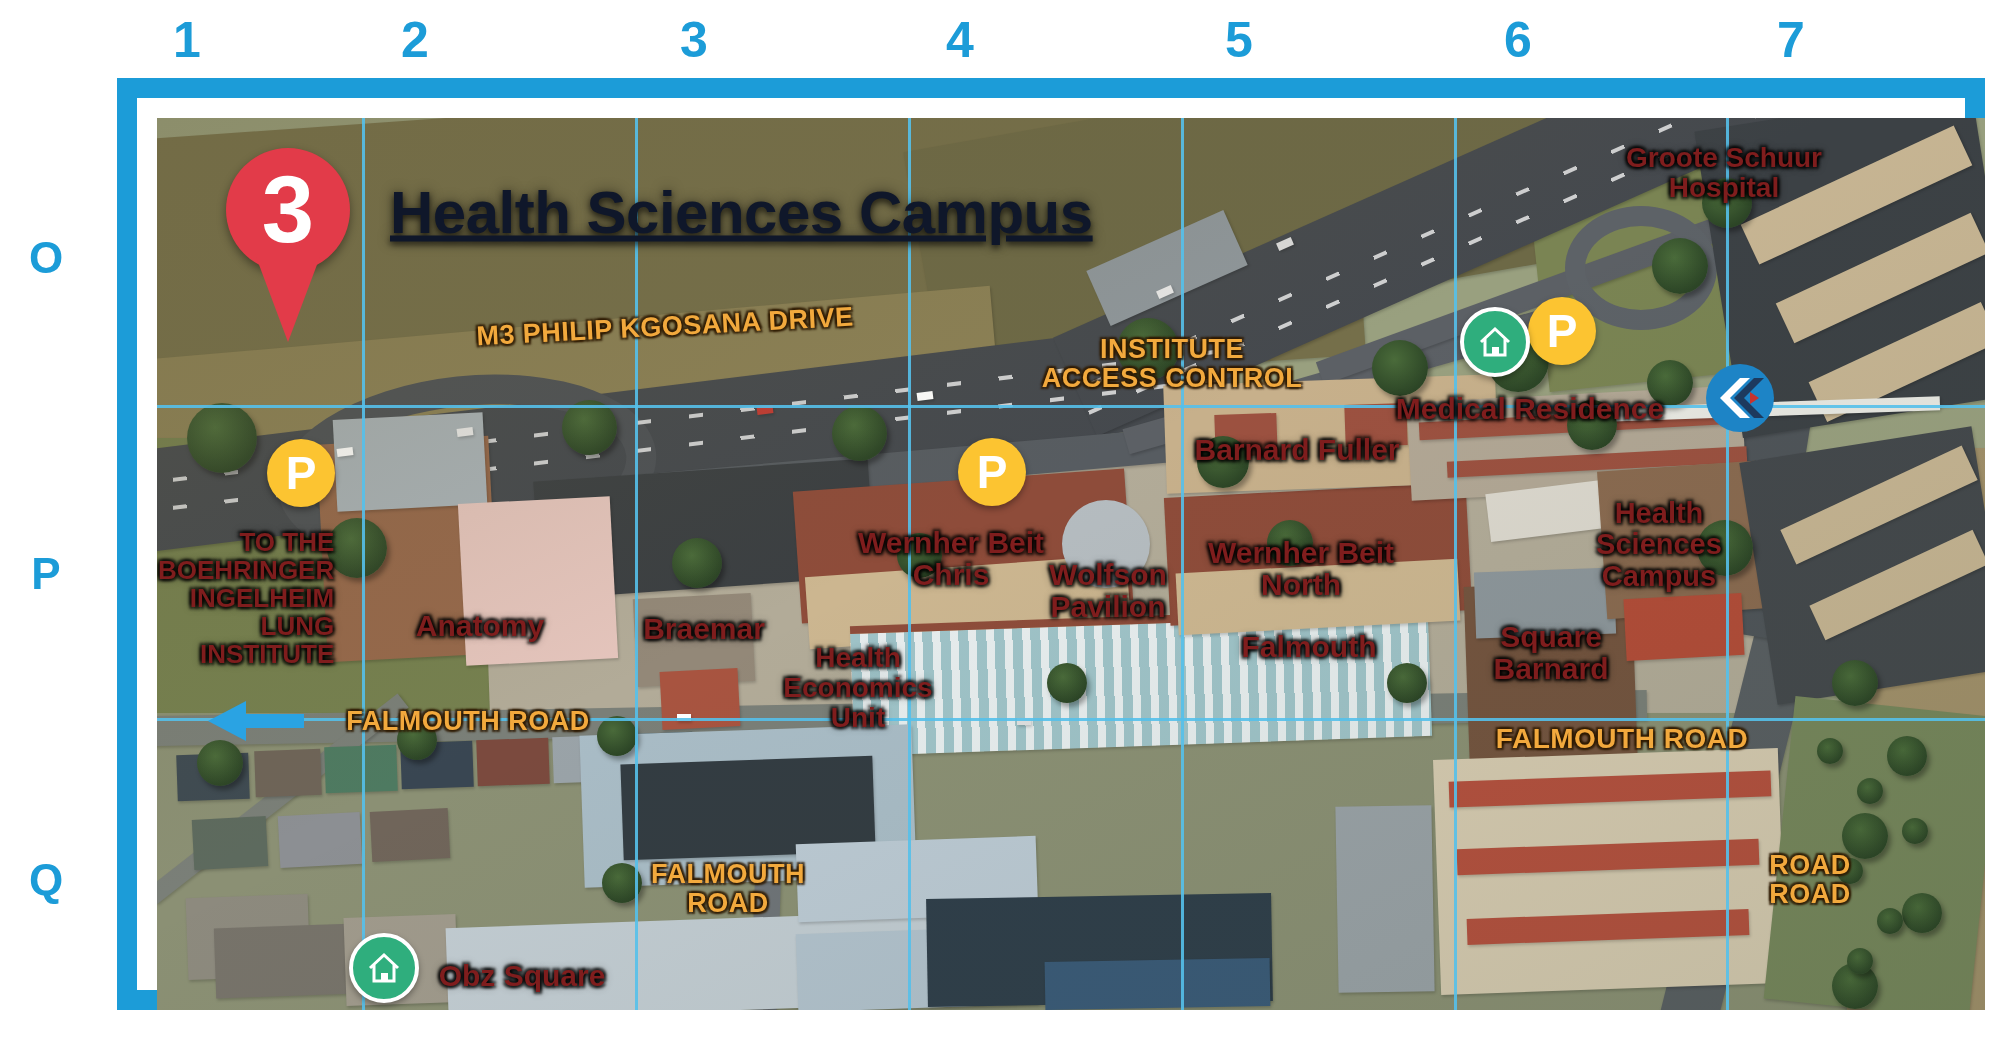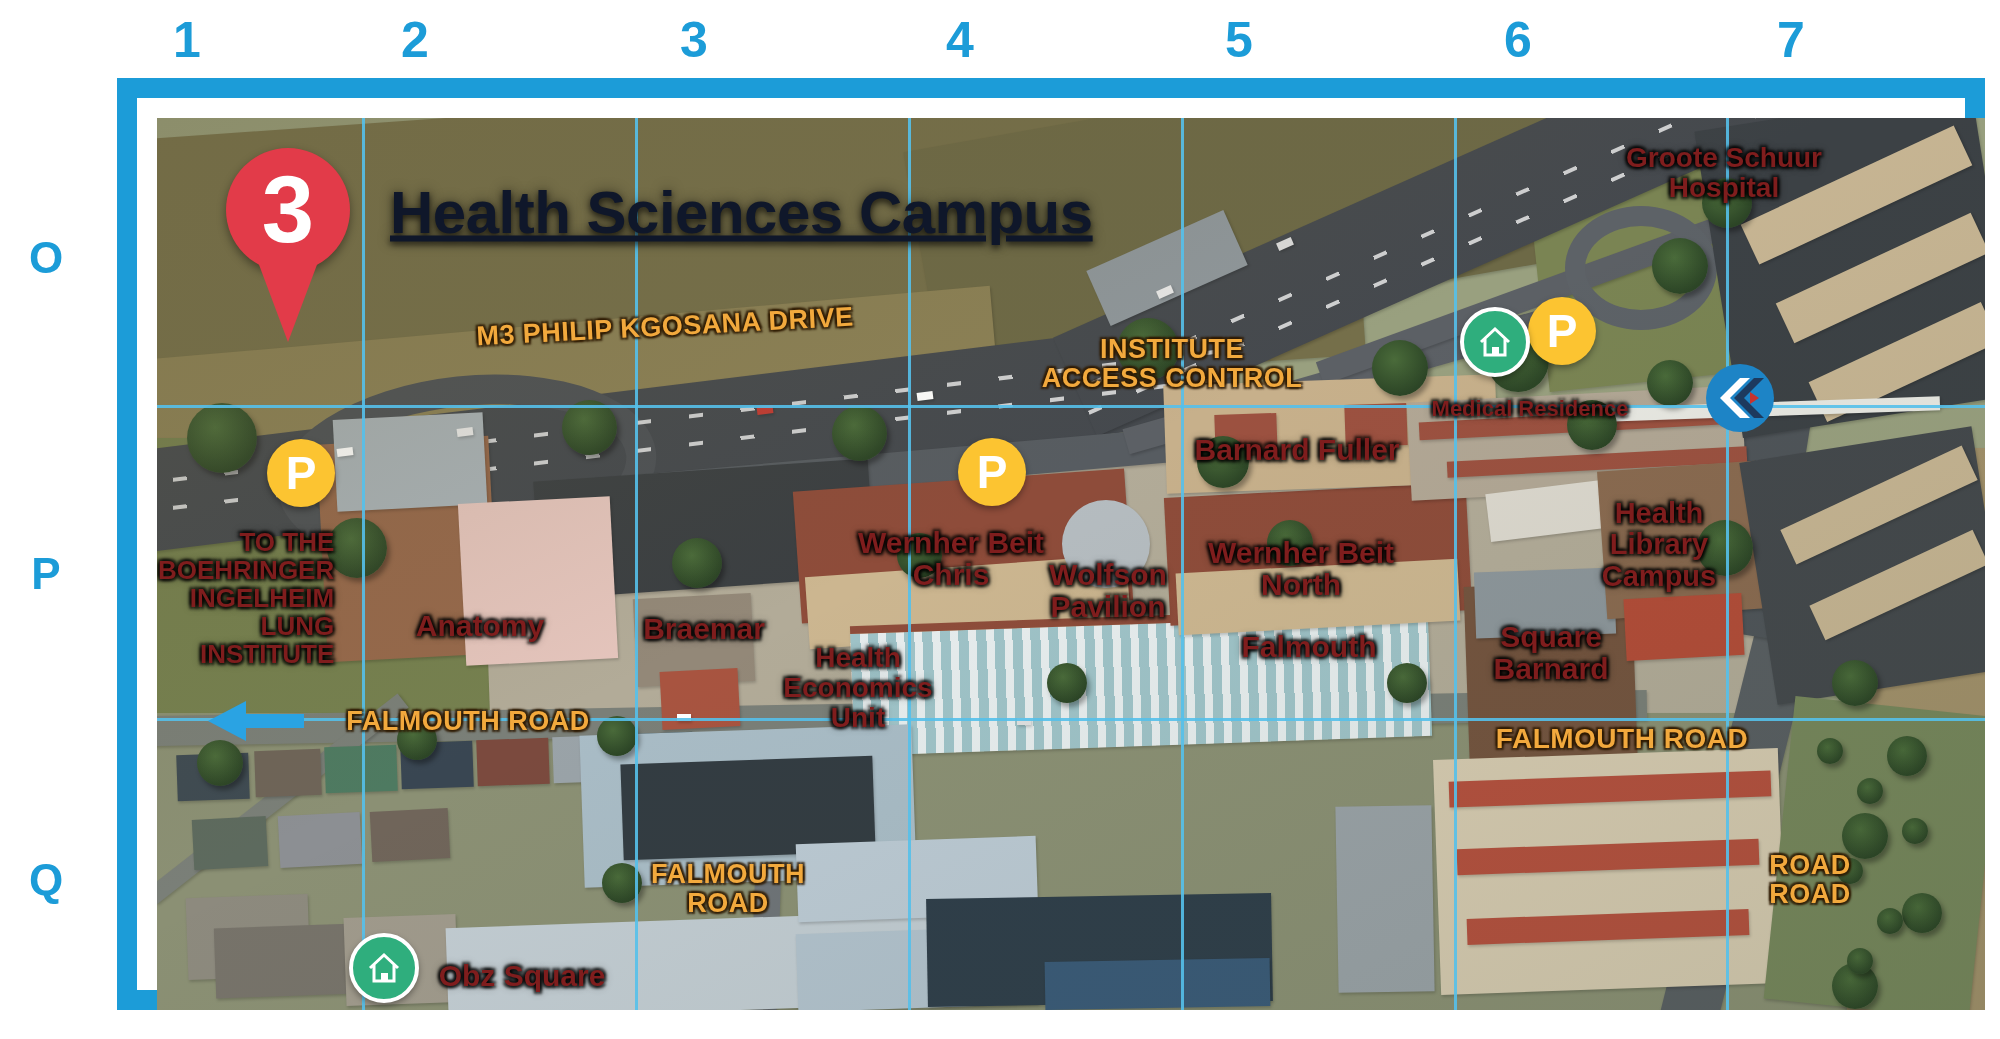--- a/index.html
+++ b/index.html
@@ -212,21 +212,21 @@
             <div>Groote Schuur</div>
             <div>Hospital</div>
           </div>
           <div class="lbl road" style="left: 508px; top: 209px; font-size: 27px; color: rgb(242, 169, 61); transform: translate(-50%, -50%) rotate(-3deg);">
             <div>M3 PHILIP KGOSANA DRIVE</div>
           </div>
           <div class="lbl road" style="left: 1015px; top: 246px; font-size: 27px; color: rgb(242, 169, 61);">
             <div>INSTITUTE</div>
             <div>ACCESS CONTROL</div>
           </div>
-          <div class="lbl building" style="left: 1373px; top: 291px; font-size: 22px;">
+          <div class="lbl building" style="left: 1373px; top: 291px; font-size: 30px;">
             <div>Medical Residence</div>
           </div>
           <div class="lbl building" style="left: 1140px; top: 332px; font-size: 30px;">
             <div>Barnard Fuller</div>
           </div>
           <div class="lbl building" style="left: 794px; top: 441px; font-size: 30px;">
             <div>Wernher Beit</div>
             <div>Chris</div>
           </div>
           <div class="lbl building" style="left: 951px; top: 473px; font-size: 30px;">
@@ -239,21 +239,21 @@
           </div>
           <div class="lbl building" style="left: 1152px; top: 529px; font-size: 30px;">
             <div>Falmouth</div>
           </div>
           <div class="lbl building" style="left: 1394px; top: 535px; font-size: 30px;">
             <div>Square</div>
             <div>Barnard</div>
           </div>
           <div class="lbl building" style="left: 1502px; top: 427px; font-size: 29px;">
             <div>Health</div>
-            <div>Library</div>
+            <div>Sciences</div>
             <div>Campus</div>
           </div>
           <div class="lbl building" style="left: 323px; top: 508px; font-size: 30px;">
             <div>Anatomy</div>
           </div>
           <div class="lbl building" style="left: 547px; top: 511px; font-size: 30px;">
             <div>Braemar</div>
           </div>
           <div class="lbl building" style="left: 701px; top: 570px; font-size: 28px;">
             <div>Health</div>

